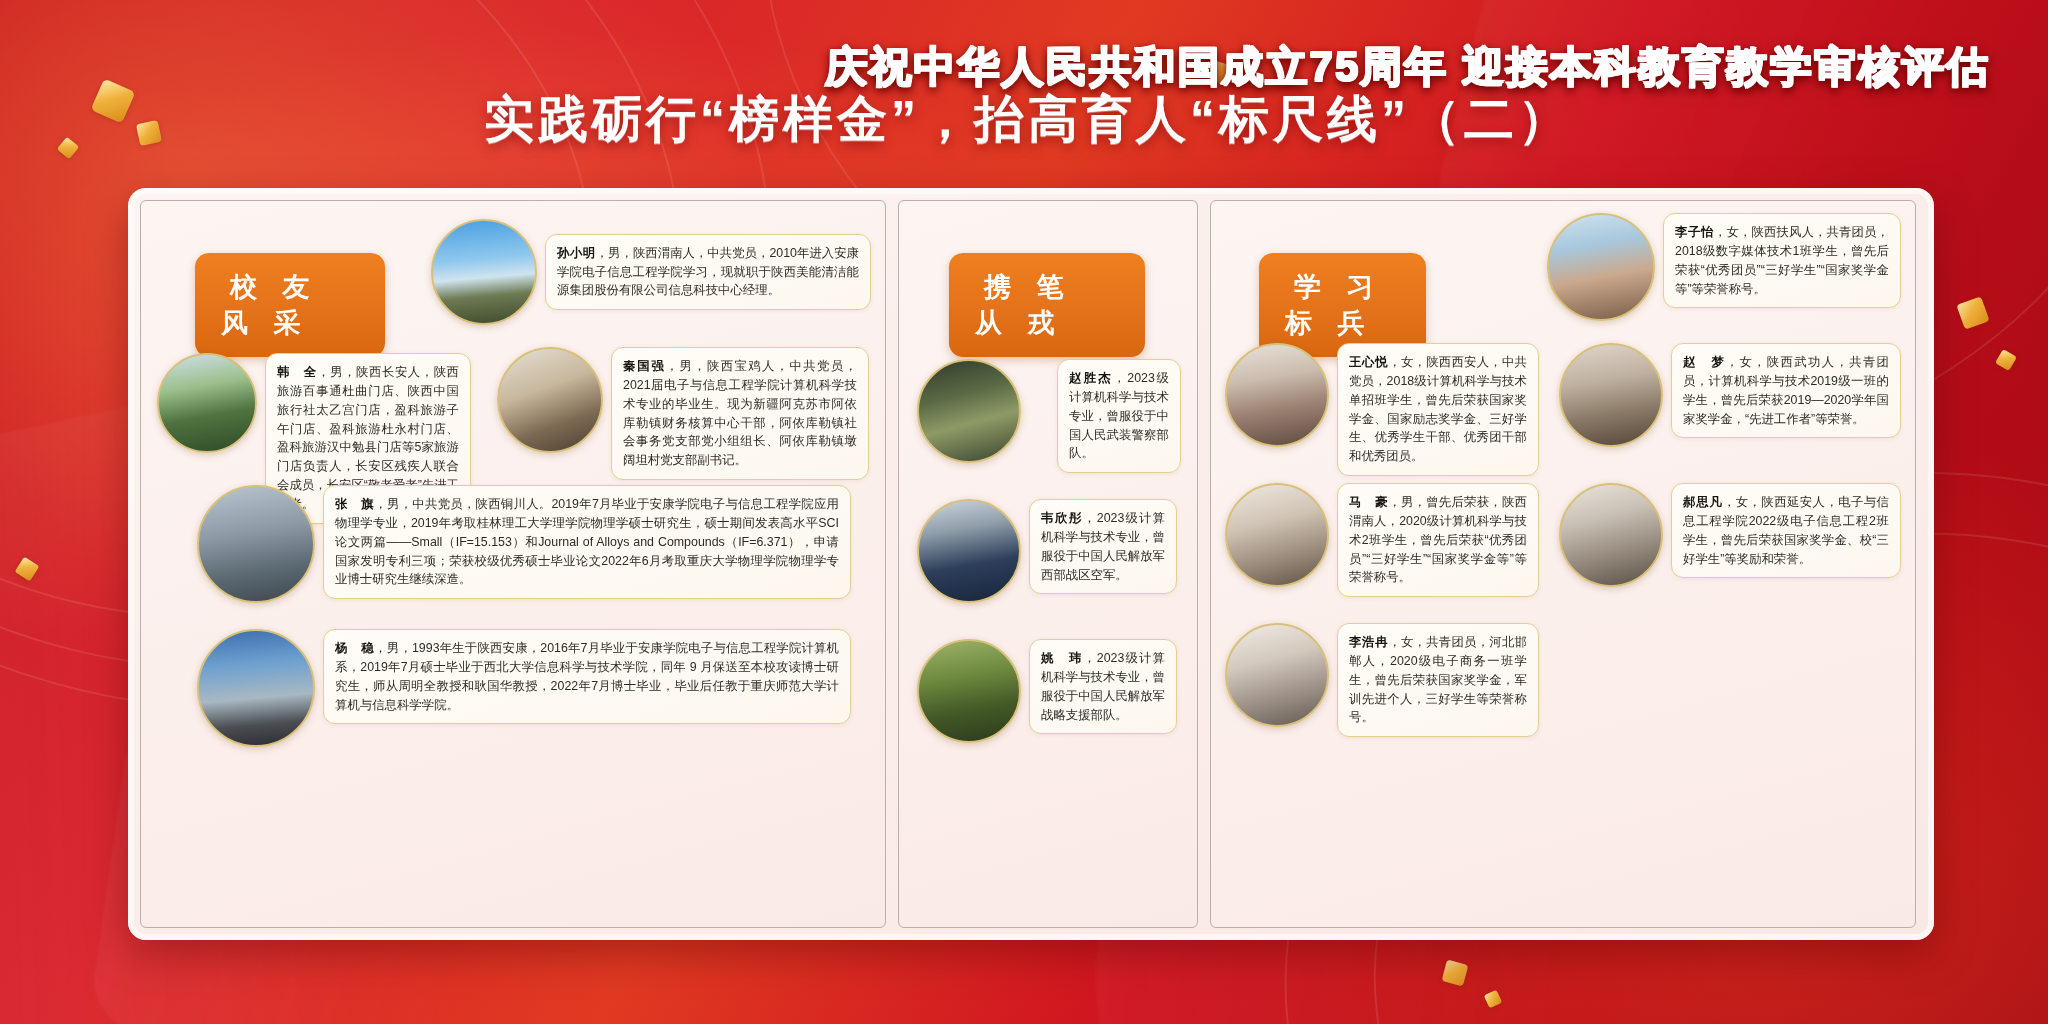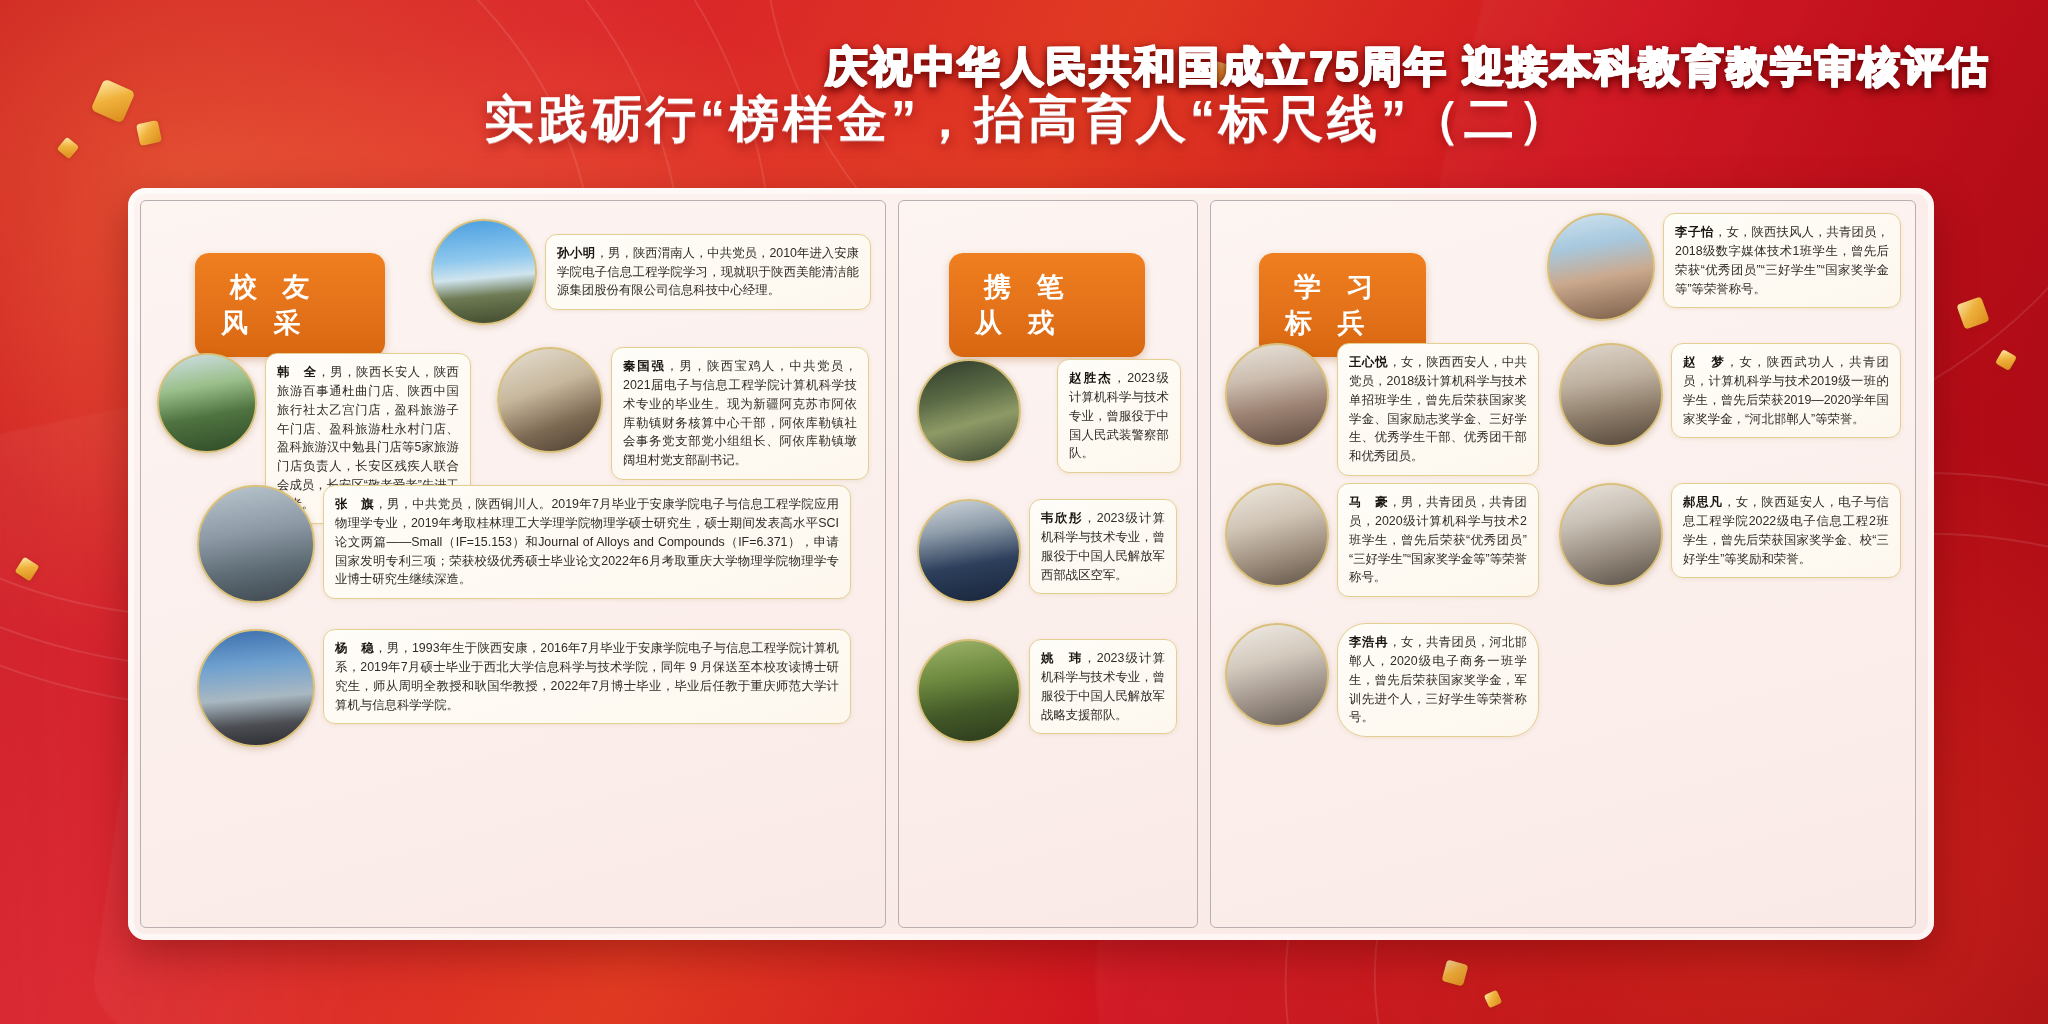--- a/index.html
+++ b/index.html
@@ -266,40 +266,40 @@
       <div class="card" style="left:14px;top:142px;width:316px;">
         <div class="photo ph-girl2" style="width:104px;height:104px;"></div>
         <div class="bubble" style="width:202px;">
           <b>王心悦</b><span>，女，陕西西安人，中共党员，2018级计算机科学与技术单招班学生，曾先后荣获国家奖学金、国家励志奖学金、三好学生、优秀学生干部、优秀团干部和优秀团员。</span>
         </div>
       </div>
 
       <div class="card" style="left:348px;top:142px;width:344px;">
         <div class="photo ph-desk" style="width:104px;height:104px;"></div>
         <div class="bubble" style="width:230px;">
-          <b>赵　梦</b><span>，女，陕西武功人，共青团员，计算机科学与技术2019级一班的学生，曾先后荣获2019—2020学年国家奖学金，“河北邯郸人”等荣誉。</span>
+          <b>赵　梦</b><span>，女，陕西武功人，共青团员，计算机科学与技术2019级一班的学生，曾先后荣获2019—2020学年国家奖学金，“先进工作者”等荣誉。</span>
         </div>
       </div>
 
       <div class="card" style="left:14px;top:282px;width:316px;">
         <div class="photo ph-study" style="width:104px;height:104px;"></div>
         <div class="bubble" style="width:202px;">
-          <b>马　豪</b><span>，男，共青团员，共青团员，2020级计算机科学与技术2班学生，曾先后荣获“优秀团员”“三好学生”“国家奖学金等”等荣誉称号。</span>
+          <b>马　豪</b><span>，男，曾先后荣获，陕西渭南人，2020级计算机科学与技术2班学生，曾先后荣获“优秀团员”“三好学生”“国家奖学金等”等荣誉称号。</span>
         </div>
       </div>
 
       <div class="card" style="left:348px;top:282px;width:344px;">
         <div class="photo ph-door" style="width:104px;height:104px;"></div>
         <div class="bubble" style="width:230px;">
           <b>郝思凡</b><span>，女，陕西延安人，电子与信息工程学院2022级电子信息工程2班学生，曾先后荣获国家奖学金、校“三好学生”等奖励和荣誉。</span>
         </div>
       </div>
 
       <div class="card" style="left:14px;top:422px;width:316px;">
         <div class="photo ph-lib" style="width:104px;height:104px;"></div>
-        <div class="bubble" style="width:202px;border-radius:29px;">
+        <div class="bubble" style="width:202px;">
           <b>李浩冉</b><span>，女，共青团员，河北邯郸人，2020级电子商务一班学生，曾先后荣获国家奖学金，军训先进个人，三好学生等荣誉称号。</span>
         </div>
       </div>
     </div>
 
   </div>
 </div>
 
 </body></html>

